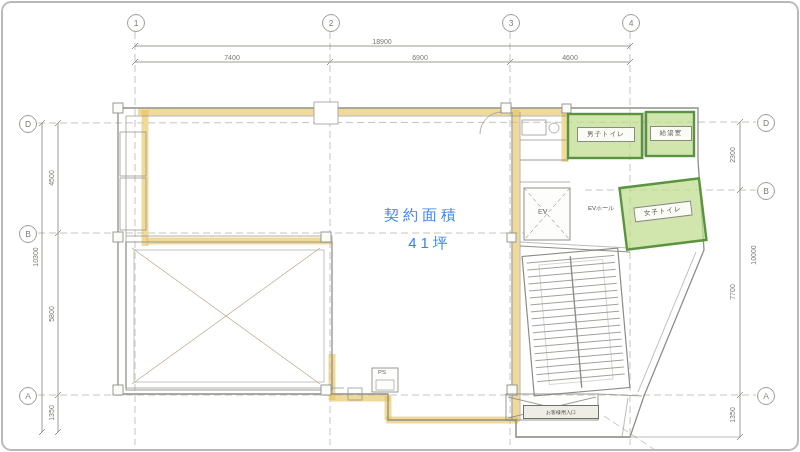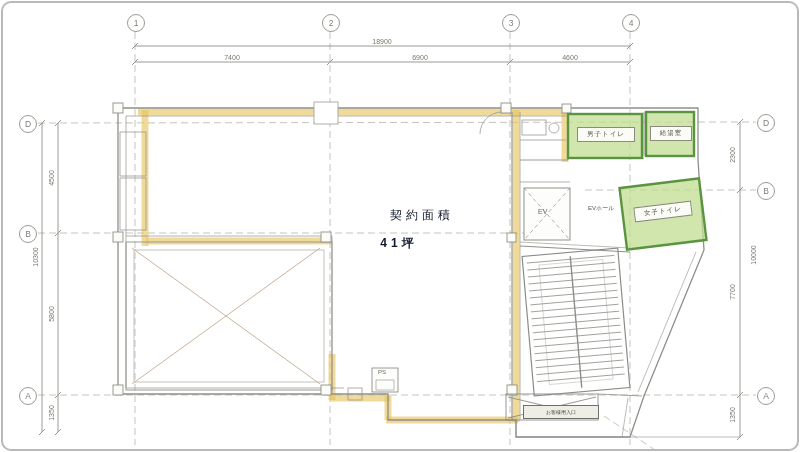--- a/index.html
+++ b/index.html
@@ -9,21 +9,21 @@
   svg{position:absolute;left:0;top:0;}
   .bubble{position:absolute;width:16px;height:16px;border:1.2px solid #9a9a94;border-radius:50%;
           color:#7e7e78;font-size:8.5px;line-height:16px;text-align:center;background:#fff;}
   .dim{position:absolute;font-size:7px;color:#76766e;white-space:nowrap;transform:translate(-50%,-100%);}
   .dimv{position:absolute;font-size:7px;color:#76766e;white-space:nowrap;
         transform:translate(-50%,-50%) rotate(-90deg);}
   .roomlabel{position:absolute;height:13px;border:1px solid #8a8a7f;background:rgba(255,255,255,.88);
              font-size:6.5px;color:#4c4c46;display:flex;align-items:center;justify-content:center;
              letter-spacing:1px;white-space:nowrap;overflow:hidden;}
   .tinytext{position:absolute;font-size:6px;color:#5a5a52;white-space:nowrap;}
-  .areatext{position:absolute;font-size:12px;color:#0f172a;letter-spacing:4px;white-space:nowrap;
+  .areatext{position:absolute;font-size:15px;color:#3b82f6;letter-spacing:4px;white-space:nowrap;
             transform:translate(-50%,-50%);}
   .notebox{position:absolute;width:74px;height:12px;background:#eeeee6;border:1px solid #70706a;
            font-size:5px;color:#44443e;display:flex;align-items:center;justify-content:center;
            overflow:hidden;white-space:nowrap;}
 </style>
 </head>
 <body>
 
 <div class="canvas">
   <div class="frame"></div>
@@ -199,21 +199,21 @@
   <div class="dimv" style="left:35px;top:257px;">10300</div>
   <div class="dimv" style="left:51px;top:178px;">4500</div>
   <div class="dimv" style="left:51px;top:314px;">5800</div>
   <div class="dimv" style="left:51px;top:413px;">1350</div>
   <div class="dimv" style="left:753px;top:255px;">10000</div>
   <div class="dimv" style="left:732px;top:155px;">2300</div>
   <div class="dimv" style="left:732px;top:292px;">7700</div>
   <div class="dimv" style="left:732px;top:415px;">1350</div>
 
   <div class="areatext" style="left:422px;top:215px;">契約面積</div>
-  <div class="areatext" style="left:399px;top:243px;font-weight:bold;">41坪</div>
+  <div class="areatext" style="left:430px;top:243px;">41坪</div>
 
   <div class="roomlabel" style="left:577px;top:127px;width:56px;">男子トイレ</div>
   <div class="roomlabel" style="left:650px;top:126px;width:40px;">給湯室</div>
   <div class="roomlabel" style="left:634px;top:204px;width:56px;transform:rotate(-7deg);">女子トイレ</div>
   <div class="tinytext" style="left:588px;top:204px;">EVホール</div>
   <div class="tinytext" style="left:538px;top:208px;font-size:7px;color:#6a6a62;">EV</div>
   <div class="tinytext" style="left:378px;top:369px;color:#6a6a62;">PS</div>
   <div class="notebox" style="left:523px;top:405px;">お客様用入口</div>
 </div>
 

